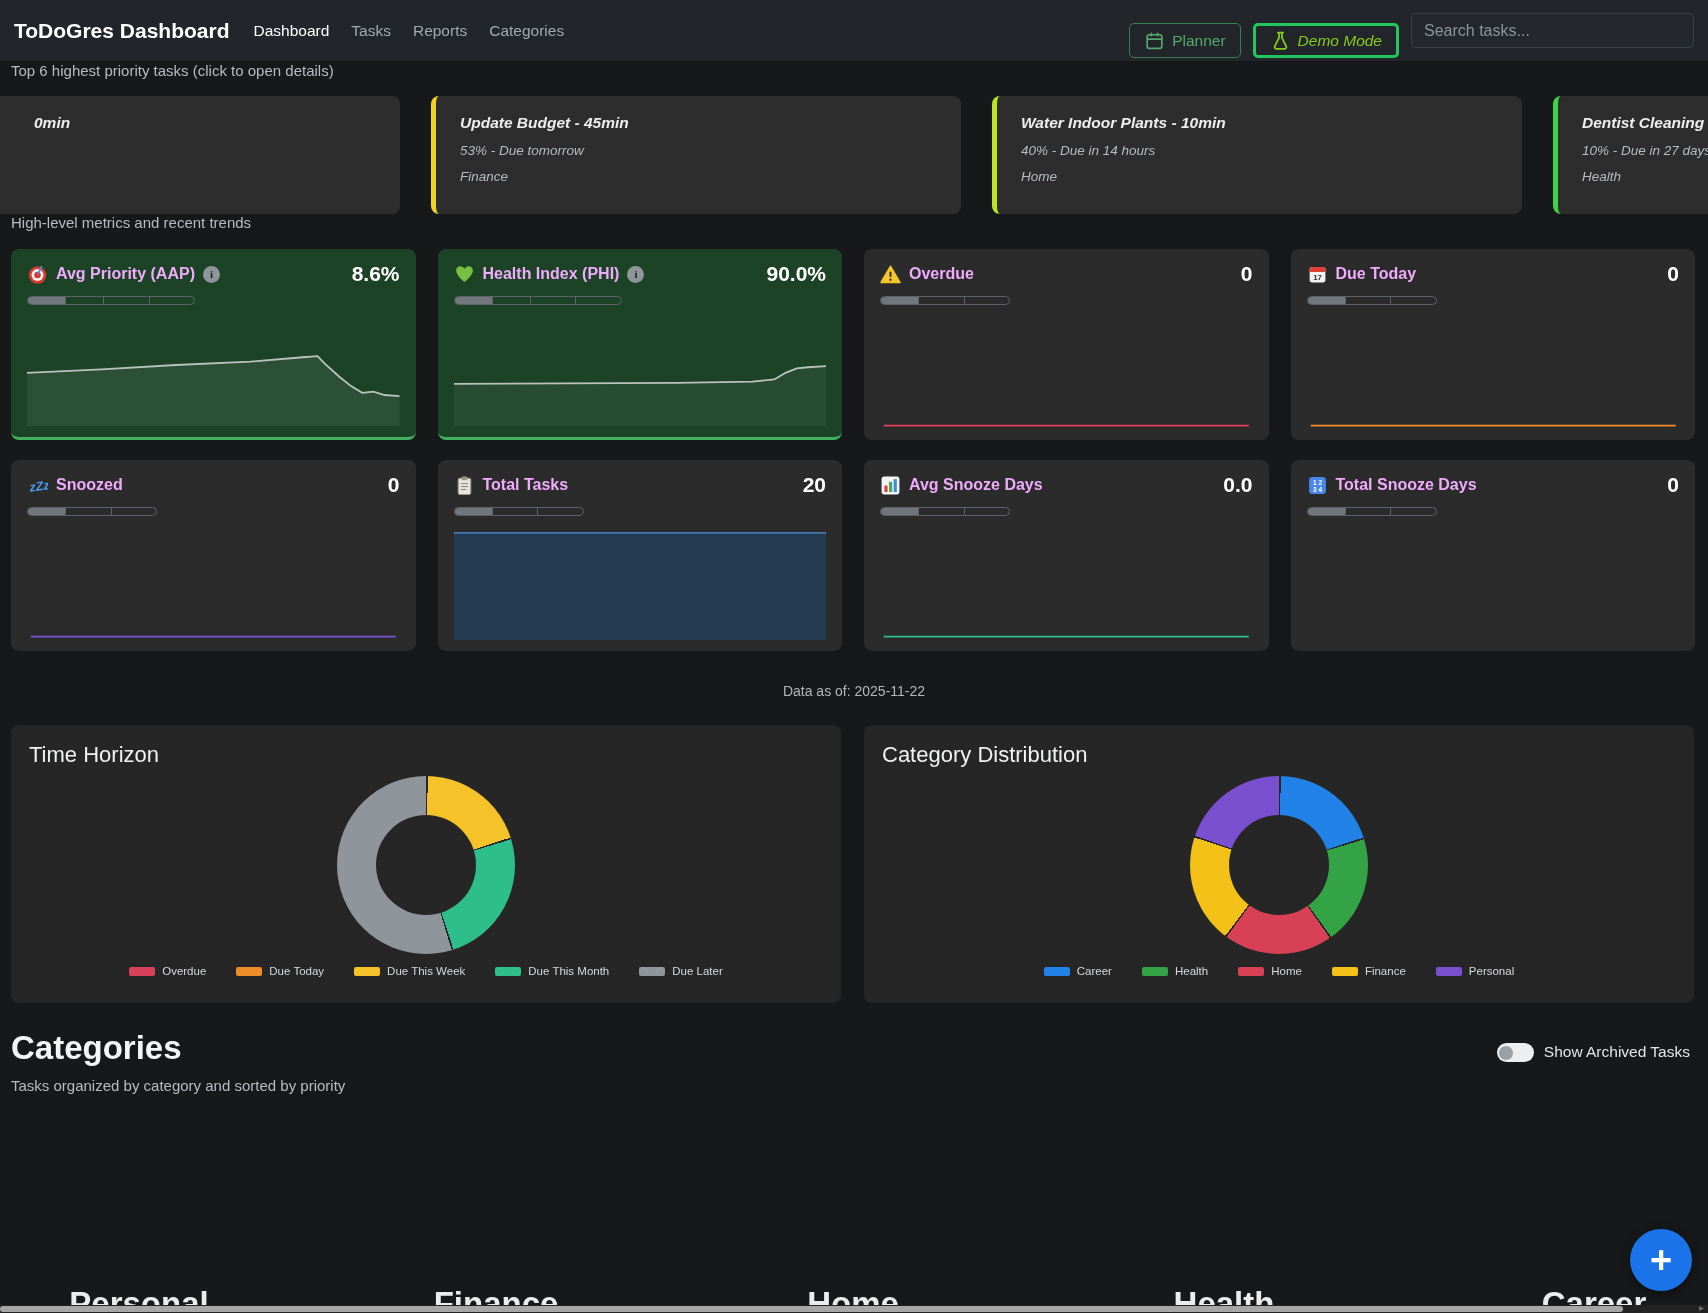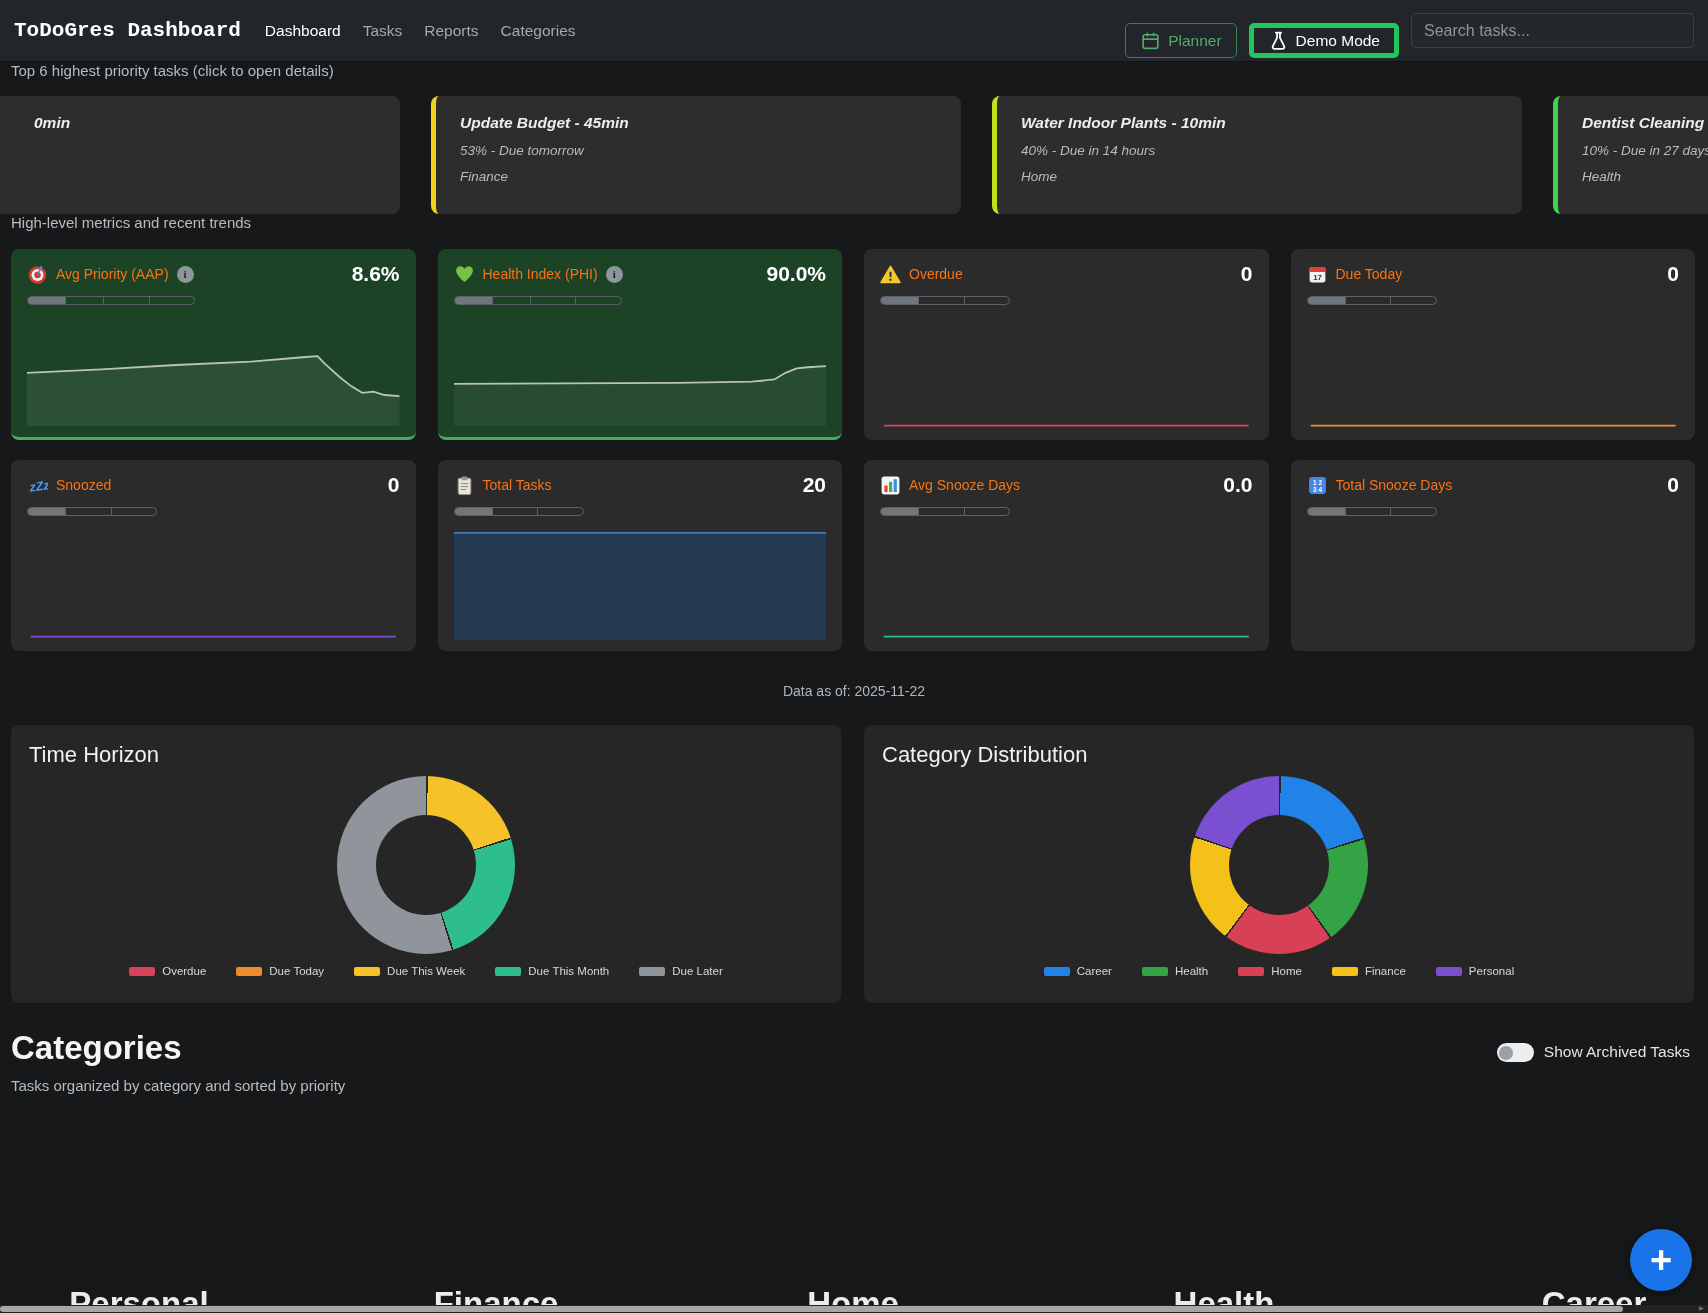--- a/index.html
+++ b/index.html
@@ -2,28 +2,28 @@
 <html><head>
 <meta charset="utf-8">
 <style>
   * { margin:0; padding:0; box-sizing:border-box; }
   html,body { background:#101112; }
   body { font-family:"Liberation Sans", "DejaVu Sans", sans-serif; }
   .page { position:relative; width:1708px; height:1313px; background:#171819; overflow:hidden; color:#e8eaec; }
 
   
   .nav { height:62px; background:#22262a; border-bottom:1px solid #14161a; display:flex; align-items:center; padding:0 14px; }
-  .brand { font-size:21px; font-weight:bold; color:#fff; margin-right:24px;font-family:Liberation Mono, monospace; }
+  .brand { font-size:21px; font-weight:bold; color:#fff; margin-right:24px; }
   .navlinks { display:flex; gap:22px; align-items:center; }
   .navlink { font-size:15.5px; color:#a2a9b0; text-decoration:none; cursor:pointer; }
   .navlink.active { color:#ffffff; }
   .nav-right { margin-left:auto; display:flex; align-items:center; gap:12px; }
   .pill-btn { display:flex; align-items:center; gap:7px; height:35px; padding:0 14px; border-radius:5px; background:transparent; font-size:15.5px; cursor:pointer; font-family:inherit;margin-top:20px; }
   .planner { border:1px solid #3a7f50; color:#55a96a; }
-  .demo { border:5px solid #22c55e; color:#ffffff; }
+  .demo { border:3px solid #22c55e; color:#84cc16;font-style:italic; }
   .search { width:283px; height:35px; background:#24282d; border:1px solid #393f45; border-radius:4px; color:#d7dadd; font-size:16px; padding:0 12px; font-family:inherit; }
   .search::placeholder { color:#8d949b; }
 
   
   .h1 { font-size:33px; font-weight:bold; color:#f4f5f6; margin:24px 0 10px 11px; }
   .sub { font-size:15px; color:#b6bcc1; margin:0 0 0 11px; }
 
   
   .ticker-wrap { overflow:hidden; margin-top:17px;font-style:italic; }
   .ticker-row { display:flex; gap:31px; margin-left:-130px; }
@@ -33,21 +33,21 @@
   .t-meta { font-size:13.5px; color:#b6bcc1; margin-top:11px; }
   .t-cat  { font-size:13.5px; color:#b6bcc1; margin-top:11px; }
 
   
   .grid { display:grid; grid-template-columns:repeat(4,1fr); gap:20px 22px; margin:18px 13px 0 11px; }
   .mcard { height:191px; background:#2b2b2b; border-radius:8px; padding:13px 16px 11px 16px; display:flex; flex-direction:column; }
   .mcard.green { background:#1d4327; border-bottom:3px solid #41b05e; }
   .mhead { display:flex; align-items:center; gap:8px; }
   .micon { width:21px; height:21px; flex:0 0 auto; display:inline-flex; }
   .micon svg { width:100%; height:100%; }
-  .mtitle { font-size:14px; font-weight:normal; color:#f97316; }
+  .mtitle { font-size:16px; font-weight:bold; color:#f0abfc; }
   .info { width:17px; height:17px; border-radius:50%; background:#8e959b; color:#1e2022; font-size:11px; font-weight:bold; font-family:"Liberation Serif",serif; display:inline-flex; align-items:center; justify-content:center; cursor:pointer; }
   .mvalue { margin-left:auto; font-size:21px; font-weight:bold; color:#ffffff; }
   .ranges { display:inline-flex; width:max-content; border:1px solid #5c6268; border-radius:7px; overflow:hidden; margin-top:10px; }
   .rbtn { background:transparent; border:none; border-left:1px solid #5c6268; color:#99a0a7; font-size:13.5px; padding:4px 11px; font-family:inherit; cursor:pointer; }
   .rbtn:first-child { border-left:none; }
   .rbtn.active { background:#70767c; color:#fff; }
   .spark { margin-top:10px; flex:1 1 auto; width:100%; }
 
   .asof { text-align:center; font-size:14px; color:#b0b6bb; margin-top:32px; }
 

